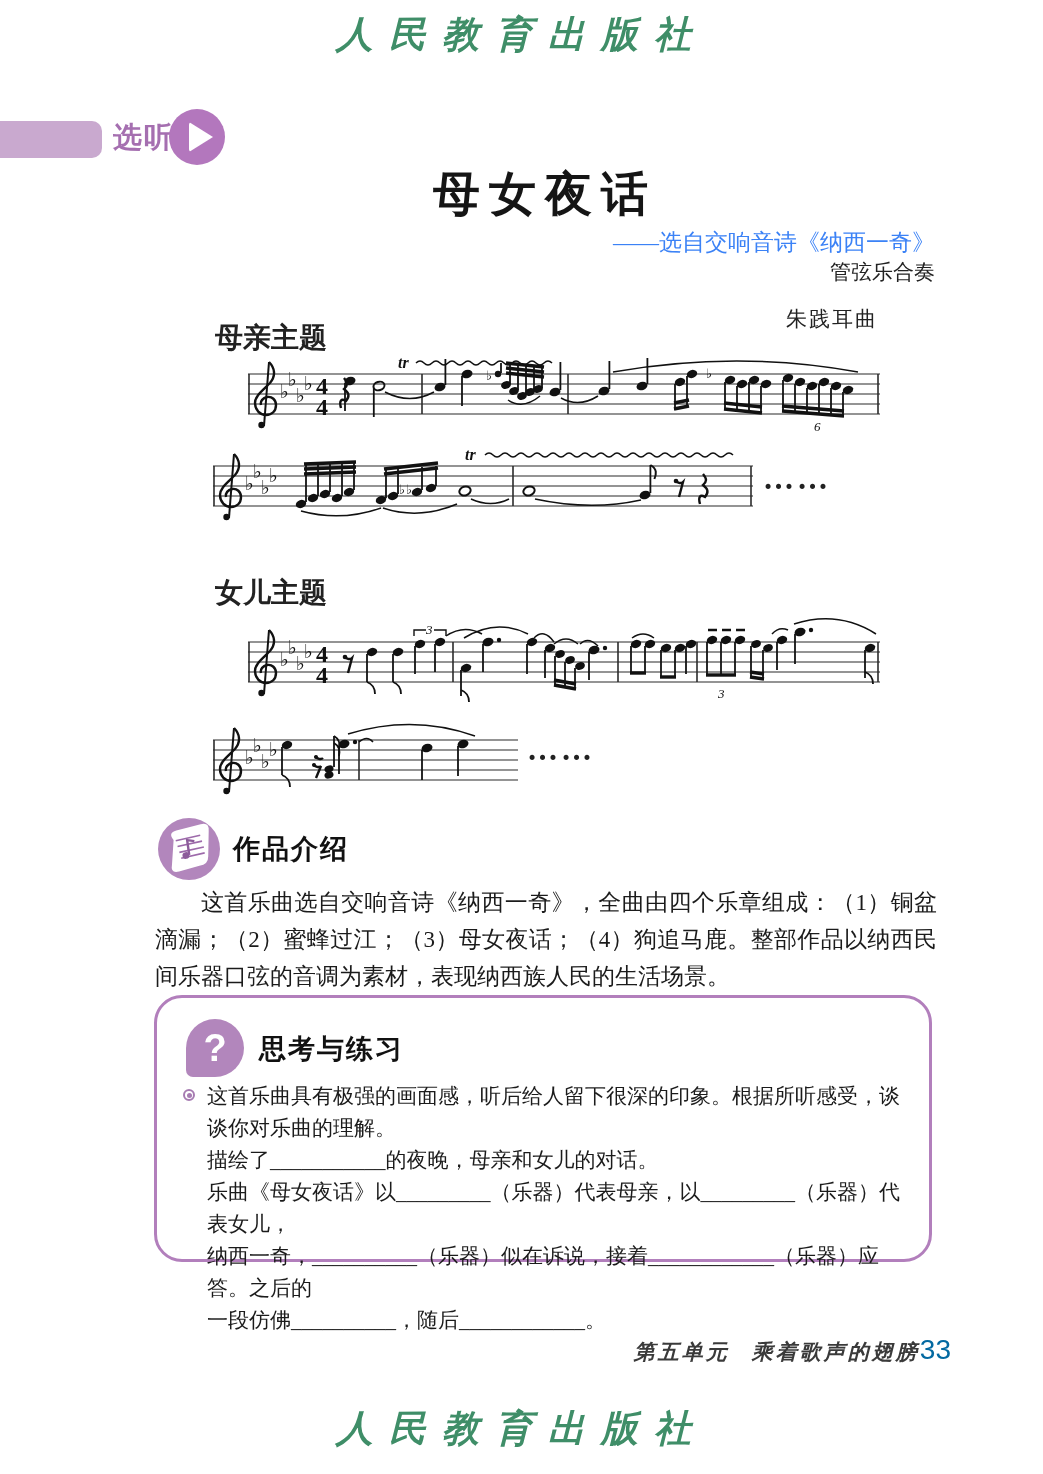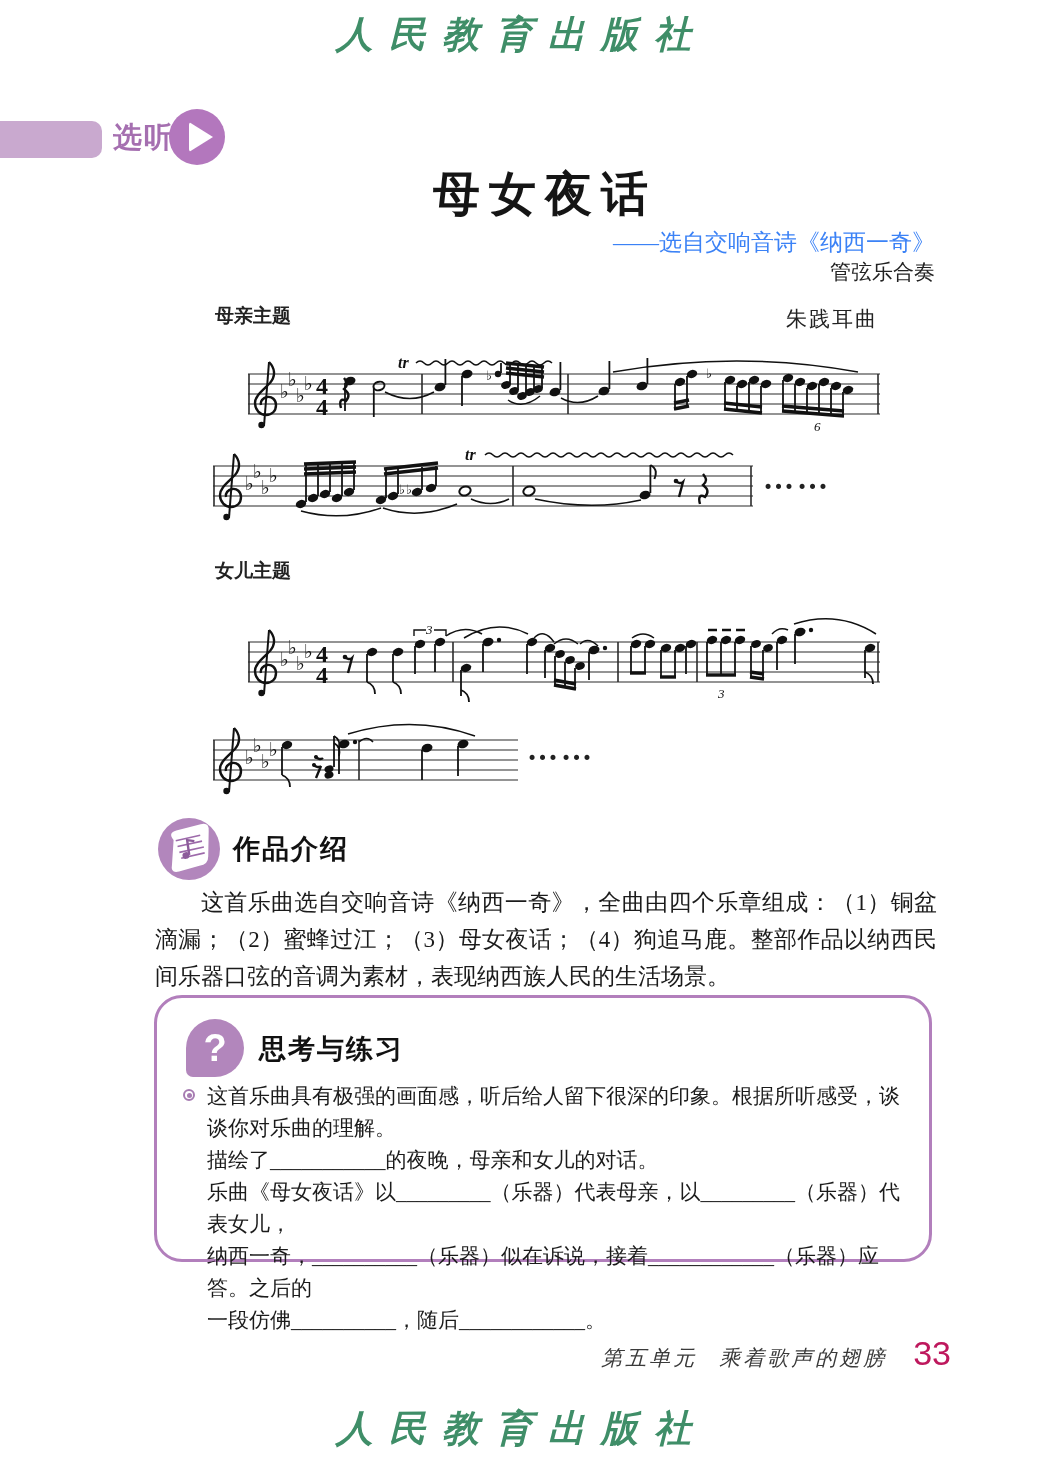--- a/index.html
+++ b/index.html
@@ -44,21 +44,21 @@
   .subtitle {
     position:absolute; left:155px; top:227px; width:780px; text-align:right;
     font-size:23px; color:#3b82f6;
   }
   .ensemble {
     position:absolute; left:155px; top:258px; width:780px; text-align:right;
     font-size:21px; color:#222;
   }
   .theme-label {
     position:absolute; font-family:"Liberation Sans","DejaVu Sans",sans-serif;
-    font-weight:bold; font-size:19px; color:#222;
+    font-weight:bold; font-size:28px; color:#222;margin-top:16px;
   }
   .composer { position:absolute; left:786px; top:305px; font-size:21px; color:#222; letter-spacing:2px; }
   .staff { position:absolute; }
   .staff svg { display:block; }
   .sline { stroke:#2b2b2b; stroke-width:1.2; }
   .bline { stroke:#2b2b2b; stroke-width:1.6; }
   .stem  { stroke:#111; stroke-width:1.8; }
   .beam  { stroke:#111; stroke-width:3.4; fill:none; }
   .slur  { stroke:#111; stroke-width:1.5; fill:none; }
   .nh    { fill:#111; }
@@ -110,24 +110,24 @@
     display:flex; align-items:center; justify-content:center;
   }
   .p-bullet i { display:block; width:5px; height:5px; background:#a77cb2; border-radius:50%; }
   .p-line { padding-left:24px; }
   
   .footer {
     position:absolute; right:92px; top:1334px; display:flex; align-items:baseline;
     color:#3a3a3a;
   }
   .footer .f-unit, .footer .f-chapter {
-    font-style:italic; font-size:21px; letter-spacing:3px;
+    font-style:italic; font-size:21px; letter-spacing:3px;font-weight:bold;
   }
   .footer .f-chapter { margin-left:22px; }
-  .footer .f-page { margin-left:26px; font-size:34px; font-style:normal; color:#be185d;
+  .footer .f-page { font-size:28px; font-style:normal; color:#0369a1;
     font-family:"Liberation Sans","DejaVu Sans",sans-serif; }
 </style>
 </head>
 <body>
 
 <div class="page">
 
   <div class="logo logo-top">人民教育出版社</div>
 
   <div class="tag-bar"></div>

